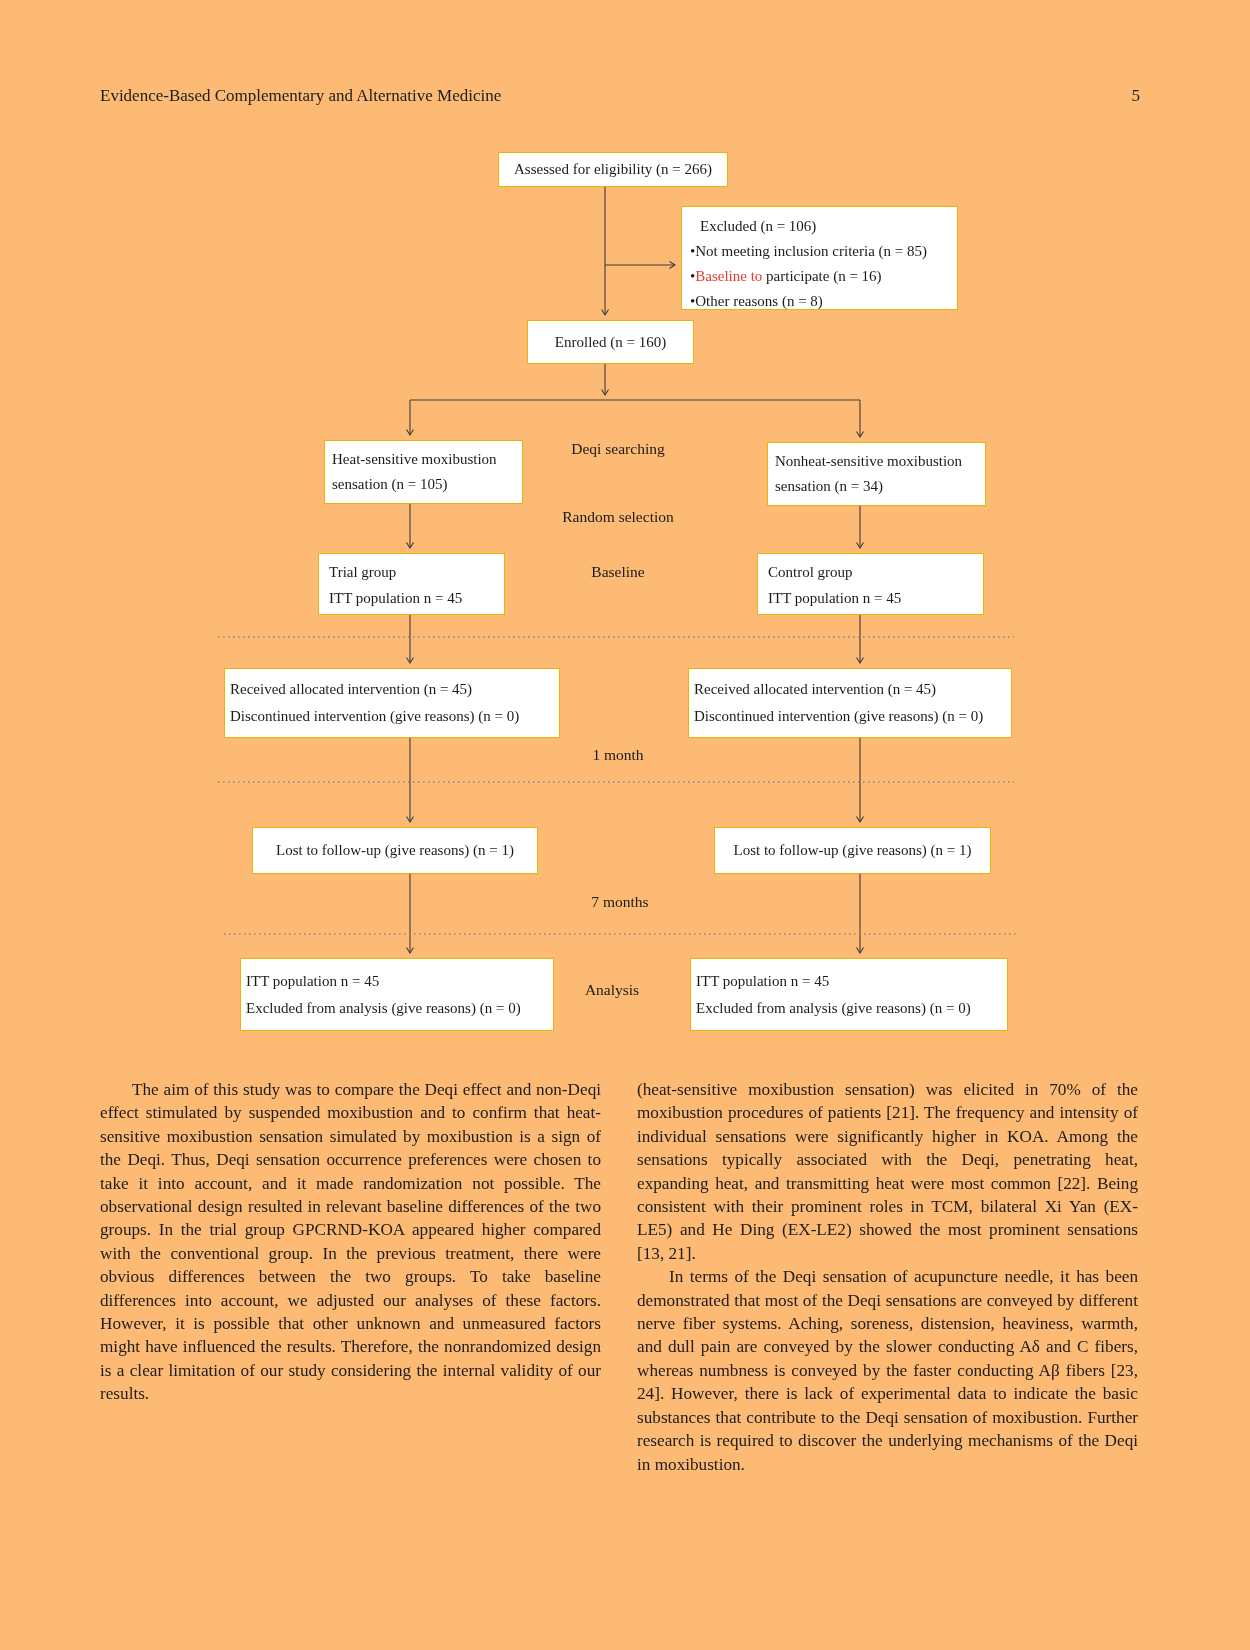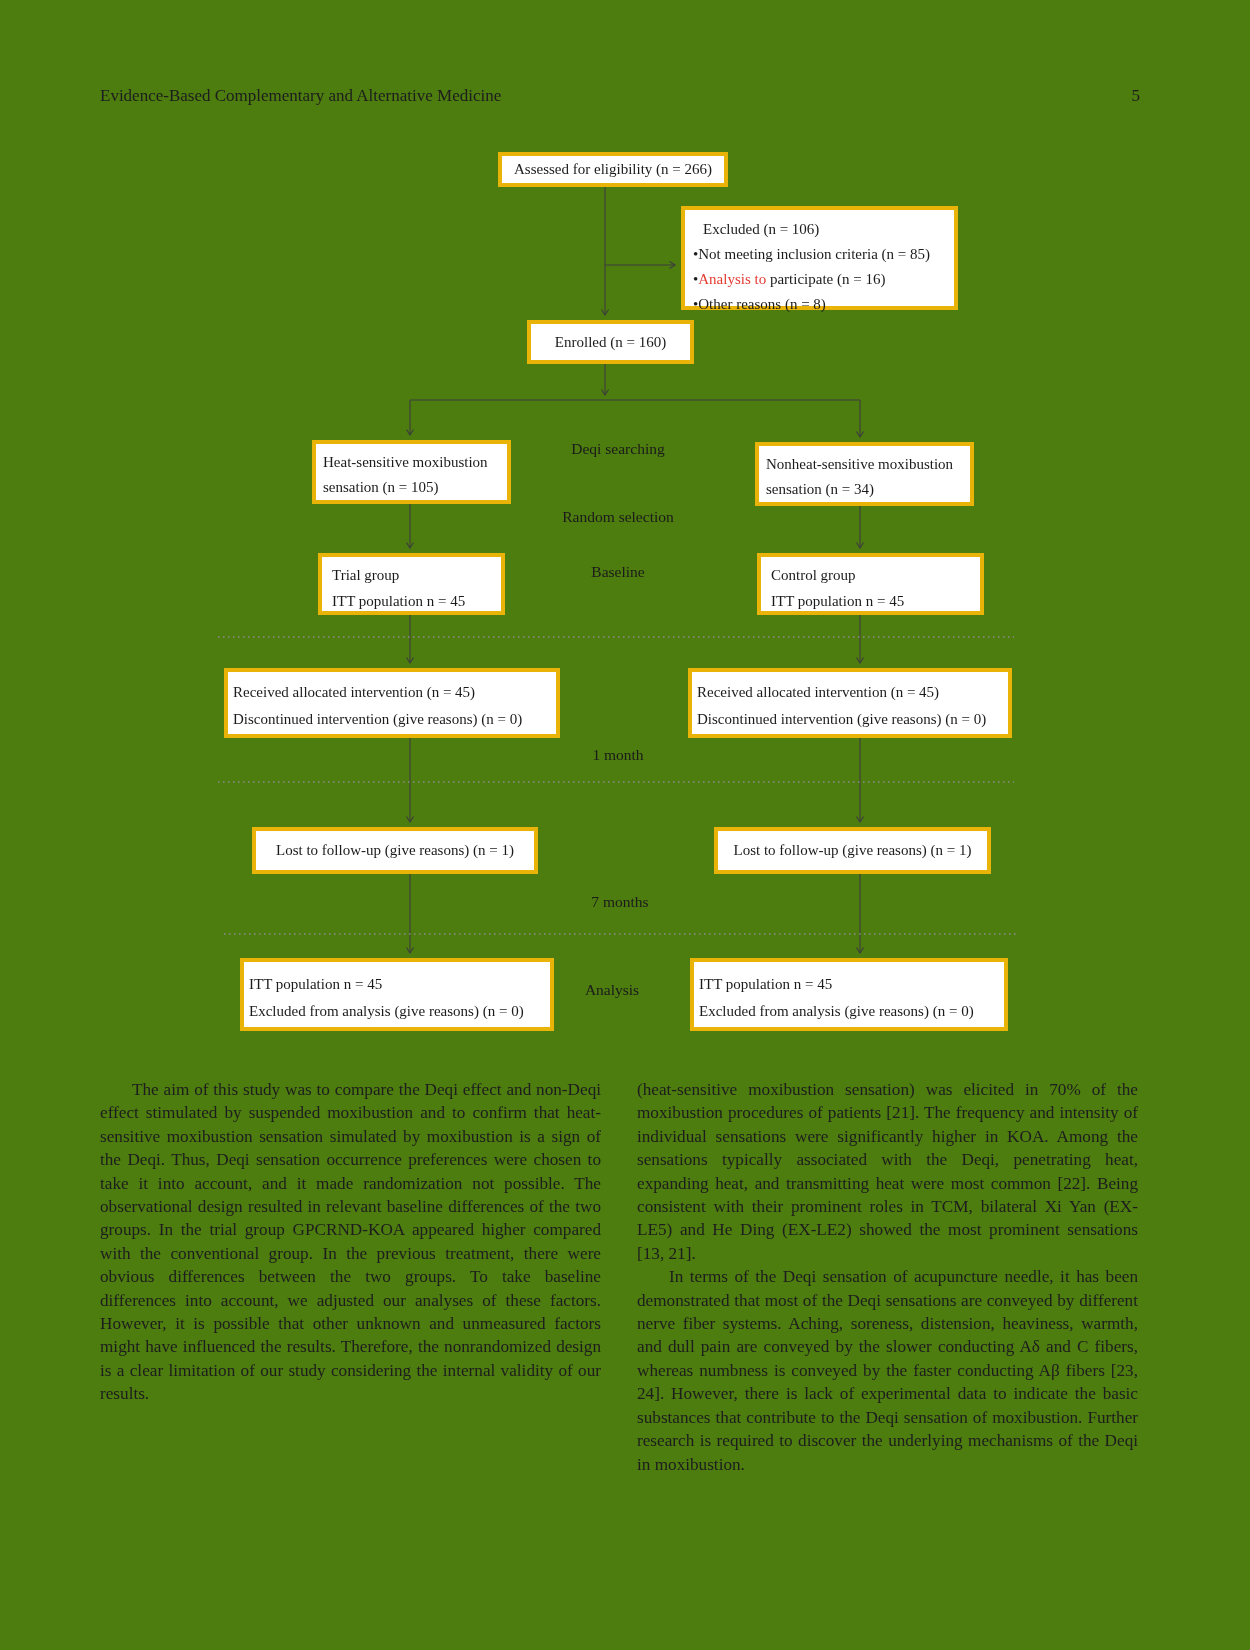--- a/index.html
+++ b/index.html
@@ -1,35 +1,35 @@
 <!DOCTYPE html>
 <html><head>
 <meta charset="utf-8">
 <style>
   html,body{margin:0;padding:0;background:#ffffff;}
   .page{
-    position:relative;width:1250px;height:1650px;background:#4d7c0f;
+    position:relative;width:1250px;height:1650px;background:#fdba74;
     font-family:"Liberation Serif", serif;color:#1d1d1d;overflow:hidden;
   }
   
   .header{position:absolute;left:100px;top:86px;width:1040px;font-size:17px;}
   .pnum{position:absolute;right:0;top:0;}
   
   .flow-lines{position:absolute;left:0;top:0;pointer-events:none;}
   .fbox{
-    position:absolute;background:#ffffff;border:4px solid #eab308;
+    position:absolute;background:#ffffff;border:1px solid #eab308;
     font-size:15px;color:#1b1b1b;box-sizing:border-box;line-height:25px;
   }
   .fbox.center{display:flex;align-items:center;justify-content:center;text-align:center;white-space:nowrap;}
   .fline{white-space:nowrap;}
   .box-excluded{padding:7px 8px 0 8px;line-height:25px;}
   .box-excluded .ex-title{padding-left:10px;}
   .bullet::before{content:"\2022 ";}
   .red{color:#e23b32;}
-  .box-heat,.box-nonheat{padding:6px 6px 17px 7px;line-height:25px;}
+  .box-heat,.box-nonheat{padding:6px 6px 17px 7px;line-height:25px;margin-left:12px;}
   .box-trial,.box-control{padding:5px 6px 8px 10px;line-height:26px;}
   .box-received,.box-itt{padding:7px 4px 0 5px;line-height:27px;}
   .box-itt{padding-top:9px;}
   .stage{
     position:absolute;transform:translateX(-50%);font-size:15.5px;
     color:#1b1b1b;white-space:nowrap;
   }
   .caption{position:absolute;left:0;top:1031px;width:1250px;text-align:center;font-size:16.5px;}
   .smallcaps{font-variant:small-caps;}
   
@@ -77,21 +77,21 @@
     </g>
   </svg>
 
   <div class="fbox center" style="left:498px;top:152px;width:230px;height:35px;">
     <span>Assessed for eligibility (n = 266)</span>
   </div>
 
   <div class="fbox box-excluded" style="left:681px;top:206px;width:277px;height:104px;">
     <div class="fline ex-title">Excluded (n = 106)</div>
     <div class="fline bullet">Not meeting inclusion criteria (n = 85)</div>
-    <div class="fline bullet"><span class="red">Analysis to</span><span> participate (n = 16)</span></div>
+    <div class="fline bullet"><span class="red">Baseline to</span><span> participate (n = 16)</span></div>
     <div class="fline bullet">Other reasons (n = 8)</div>
   </div>
 
   <div class="fbox center" style="left:527px;top:320px;width:167px;height:44px;">
     <span>Enrolled (n = 160)</span>
   </div>
 
   <div class="fbox box-heat" style="left:312px;top:440px;width:199px;height:64px;">
     <span>Heat-sensitive moxibustion sensation (n = 105)</span>
   </div>

